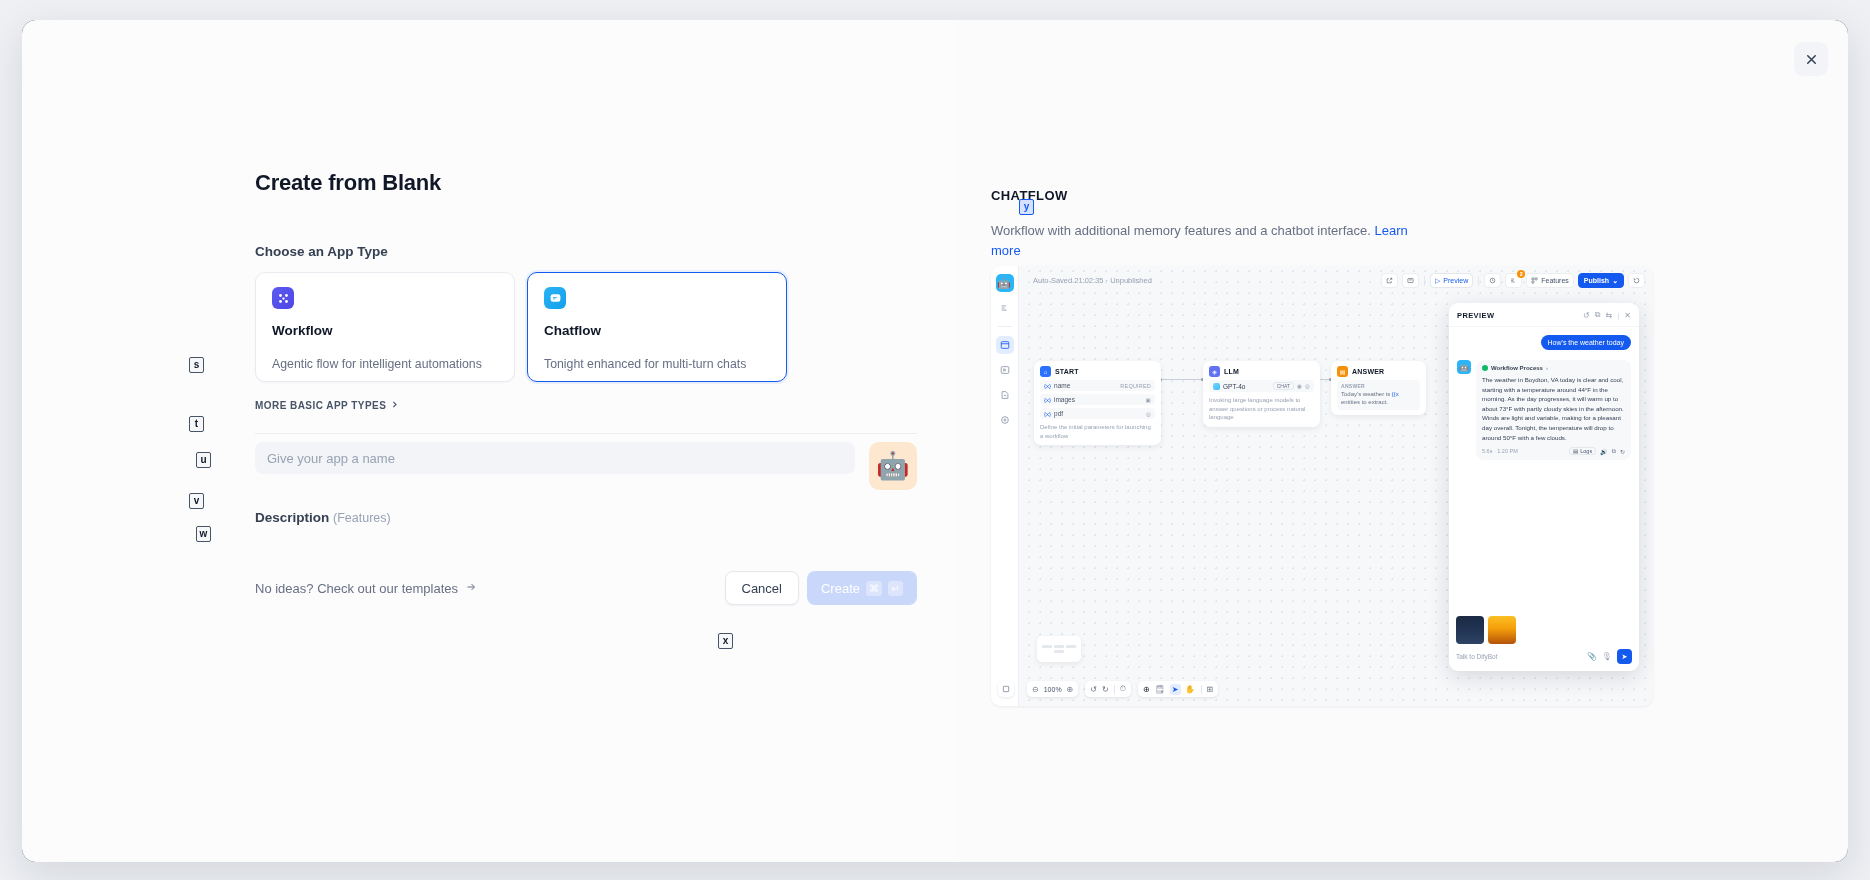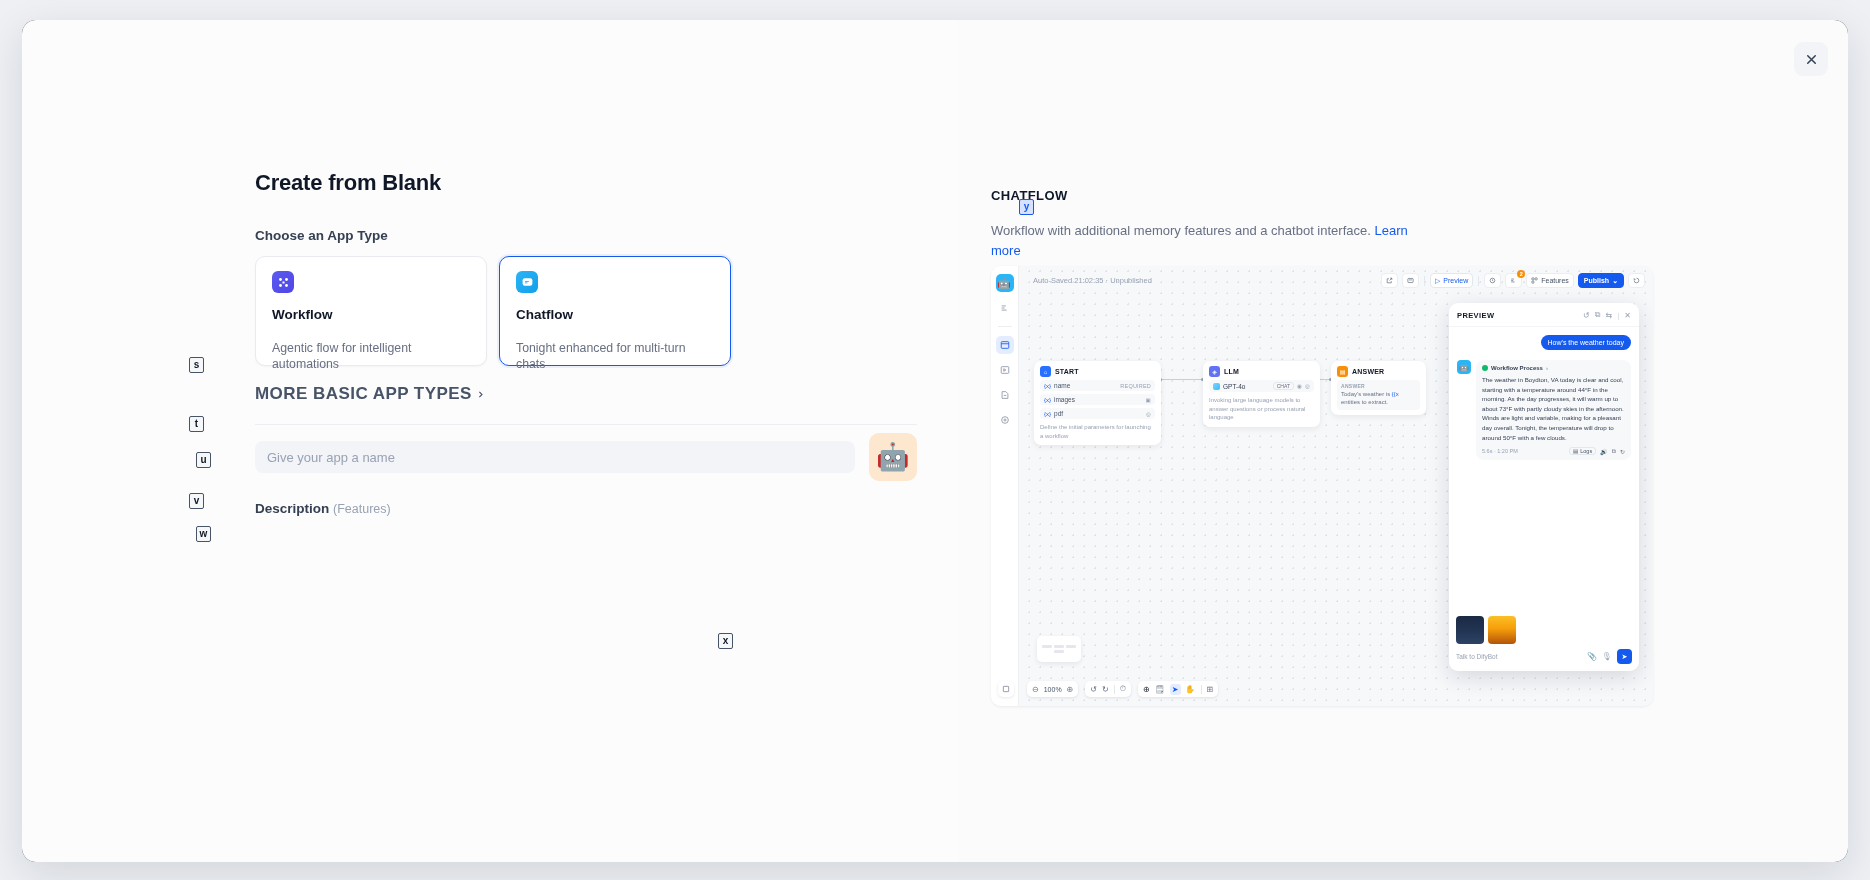--- a/index.html
+++ b/index.html
@@ -26,47 +26,47 @@
     position: absolute; right: 20px; top: 22px;
     width: 34px; height: 34px; border-radius: 9px;
     background: #f2f4f7; border: none; cursor: pointer;
     display: flex; align-items: center; justify-content: center;
     color: #475467; z-index: 40;
   }
 
   
   .lp-inner { position: absolute; left: 233px; top: 150px; width: 662px; }
   .title { font-size: 22px; font-weight: 700; color: #101828; letter-spacing: -.2px; }
-  .section-label { font-size: 13.5px; font-weight: 600; color: #354052; margin-top: 32px; }
+  .section-label { font-size: 13.5px; font-weight: 600; color: #354052; margin-top: 48px; }
 
   .type-cards { display: flex; gap: 12px; margin-top: 13px; }
   .type-card {
-    width: 232px; height: 110px; border-radius: 10px;
+    width: 260px; height: 110px; border-radius: 10px;
     background: #fff; border: 1px solid #e9ebf0;
     padding: 14px 16px; cursor: pointer; position: relative;
     box-shadow: 0 1px 2px rgba(16,24,40,.04);
   }
   .type-card.selected { border: 1.5px solid #155aef; box-shadow: 0 0 0 2px rgba(21,90,239,.08); }
   .tc-icon { width: 22px; height: 22px; border-radius: 6px; display:flex; align-items:center; justify-content:center; }
   .tc-icon.workflow { background: linear-gradient(135deg,#5b5bf0,#4f46e5); }
   .tc-icon.chatflow { background: linear-gradient(135deg,#2bb3f5,#12a0ea); }
   .tc-name { font-size: 13.5px; font-weight: 700; color: #101828; margin-top: 14px; }
   .tc-desc { font-size: 12.3px; color: #676f83; line-height: 1.33; margin-top: 18px; }
 
   .more-types {
     display: inline-flex; align-items: center; gap: 4px;
-    font-size: 17px; font-weight: 600; letter-spacing: .45px;
+    font-size: 10px; font-weight: 600; letter-spacing: .45px;
     color: #475467; margin-top: 18px; cursor: pointer; text-transform: uppercase;
   }
   .divider { height: 1px; background: #eceef2; margin-top: 20px; }
 
   .field-label { font-size: 13.5px; font-weight: 600; color: #354052; margin-top: 20px; }
   .field-label .opt { font-weight: 400; color: #98a2b3; font-size: 12.5px; }
 
-  .name-row { display: flex; align-items: center; gap: 14px; margin-top: 8px; }
+  .name-row { display: flex; align-items: flex-start; gap: 14px; margin-top: 8px; }
   .text-input {
     flex: 1; height: 32px; border-radius: 8px; background: #f2f4f7;
     border: 1px solid transparent; padding: 0 11px;
     font-size: 13px; color: #101828; font-family: inherit; outline: none;
   }
   .text-input::placeholder, .textarea::placeholder { color: #98a2b3; }
   .app-icon {
     width: 48px; height: 48px; border-radius: 10px;
     background: #fde7cf; display: flex; align-items: center; justify-content: center;
     font-size: 27px; line-height: 1; cursor: pointer; flex: 0 0 48px;
@@ -306,20 +306,38 @@
           <div class="app-icon">
             <span>🤖</span>
           </div>
         </div>
 
         <div class="field-label">
           <span>Description</span>
           <span class="opt">(Features)</span>
         </div>
 
+        <div class="footer-row">
+          <div class="templates-link">
+            <span>No ideas? Check out our templates</span>
+            <span>
+              <svg width="12" height="12" viewBox="0 0 24 24" fill="none" stroke="#676f83" stroke-width="2">
+                  <path d="M5 12h13M13 6l6 6-6 6"></path>
+                </svg>
+            </span>
+          </div>
+          <div class="actions">
+            <button class="btn btn-cancel">Cancel</button>
+            <button class="btn btn-create">
+              <span>Create</span>
+              <span class="kbd">⌘</span>
+              <span class="kbd">↵</span>
+            </button>
+          </div>
+        </div>
       </div>
     </div>
 
     <div class="right-pane">
       <button class="close-btn">
         <svg width="15" height="15" viewBox="0 0 24 24" fill="none" stroke="#344054" stroke-width="2.4" stroke-linecap="round">
             <path d="M6 6l12 12M18 6L6 18"></path>
           </svg>
       </button>
 

